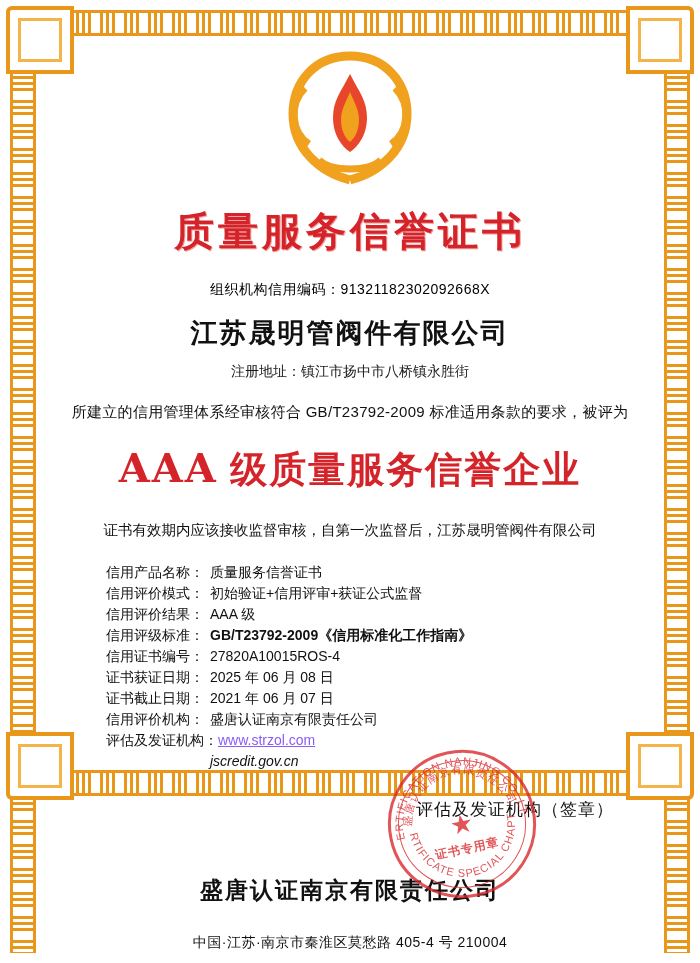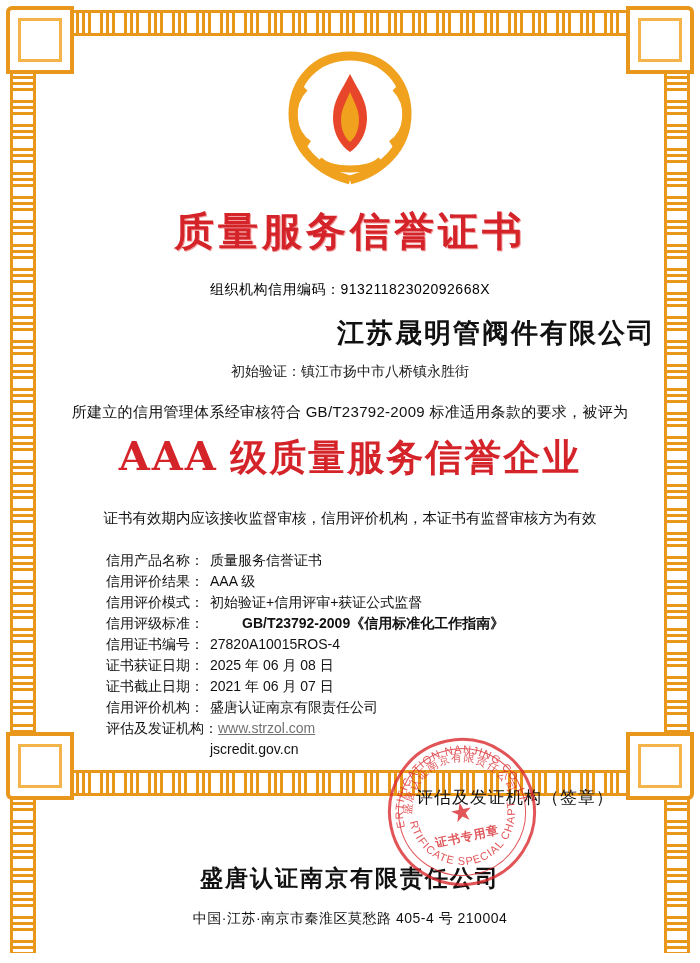--- a/index.html
+++ b/index.html
@@ -139,38 +139,37 @@
     color: #000000;
     letter-spacing: 0.5px;
   }
 
   .company-name {
     margin-top: 16px;
     font-size: 27px;
     font-weight: bold;
     color: #111;
     letter-spacing: 2px;
-    text-align: right;
   }
 
   .reg-address {
     margin-top: 12px;
     font-size: 14px;
     color: #1a1a1a;
   }
 
   .statement {
     margin-top: 22px;
     font-size: 15px;
     color: #111;
     letter-spacing: 0.3px;
   }
 
   .grade-line {
-    margin-top: 10px;
+    margin-top: 22px;
     font-size: 37px;
     font-weight: bold;
     color: #d4242a;
     letter-spacing: 2px;
   }
   .grade-line .aaa {
     font-family: "DejaVu Serif", "Liberation Serif", serif;
     font-size: 40px;
   }
 
@@ -193,28 +192,28 @@
   }
   .details .label {
     display: inline-block;
     min-width: 104px;
   }
   .details .value {
     font-weight: normal;
   }
   .details .value.bold {
     font-weight: bold;
-    margin-left: 32px;
   }
   .details a.link {
-    color: #737373;
+    color: #8b5cf6;
   }
   .details .query-extra {
     display: block;
     padding-left: 104px;
+    font-style: italic;
   }
 
   .issuer-sign {
     position: relative;
     margin-top: 26px;
     text-align: right;
     padding-right: 42px;
     font-size: 17px;
     color: #111;
     letter-spacing: 1px;
@@ -259,21 +258,21 @@
   .seal svg text { font-size: 11px; font-family: "Liberation Sans", sans-serif; fill: #d9262b; }
 
   .footer-org {
     margin-top: 54px;
     font-size: 23px;
     font-weight: bold;
     color: #111;
     letter-spacing: 2px;
   }
   .footer-addr {
-    margin-top: 16px;
+    margin-top: 28px;
     font-size: 14px;
     color: #111;
     letter-spacing: 0.5px;
   }
 </style>
 </head>
 <body>
 
 <div class="certificate">
 
@@ -305,40 +304,40 @@
         <path d="M75 44 C 70 56, 66 62, 66 72 C 66 82, 70 90, 75 94 C 80 90, 84 82, 84 72 C 84 62, 80 56, 75 44 Z" fill="#f0a11e"></path>
       </svg>
     </div>
 
     <div class="main-title">质量服务信誉证书</div>
 
     <div class="credit-code">组织机构信用编码：91321182302092668X</div>
 
     <div class="company-name">江苏晟明管阀件有限公司</div>
 
-    <div class="reg-address">初始验证：镇江市扬中市八桥镇永胜街</div>
+    <div class="reg-address">注册地址：镇江市扬中市八桥镇永胜街</div>
 
     <div class="statement">所建立的信用管理体系经审核符合 GB/T23792-2009 标准适用条款的要求，被评为</div>
 
     <div class="grade-line">
       <span class="aaa">AAA</span>
       <span>级质量服务信誉企业</span>
     </div>
 
-    <div class="supervise-note">证书有效期内应该接收监督审核，信用评价机构，本证书有监督审核方为有效</div>
+    <div class="supervise-note">证书有效期内应该接收监督审核，自第一次监督后，江苏晟明管阀件有限公司</div>
 
     <div class="details">
       <div class="row">
         <span class="label">信用产品名称：</span><span class="value">质量服务信誉证书</span>
       </div>
       <div class="row">
+        <span class="label">信用评价模式：</span><span class="value">初始验证+信用评审+获证公式监督</span>
+      </div>
+      <div class="row">
         <span class="label">信用评价结果：</span><span class="value">AAA 级</span>
-      </div>
-      <div class="row">
-        <span class="label">信用评价模式：</span><span class="value">初始验证+信用评审+获证公式监督</span>
       </div>
       <div class="row">
         <span class="label">信用评级标准：</span><span class="value bold">GB/T23792-2009《信用标准化工作指南》</span>
       </div>
       <div class="row">
         <span class="label">信用证书编号：</span><span class="value">27820A10015ROS-4</span>
       </div>
       <div class="row">
         <span class="label">证书获证日期：</span><span class="value">2025 年 06 月 08 日</span>
       </div>

